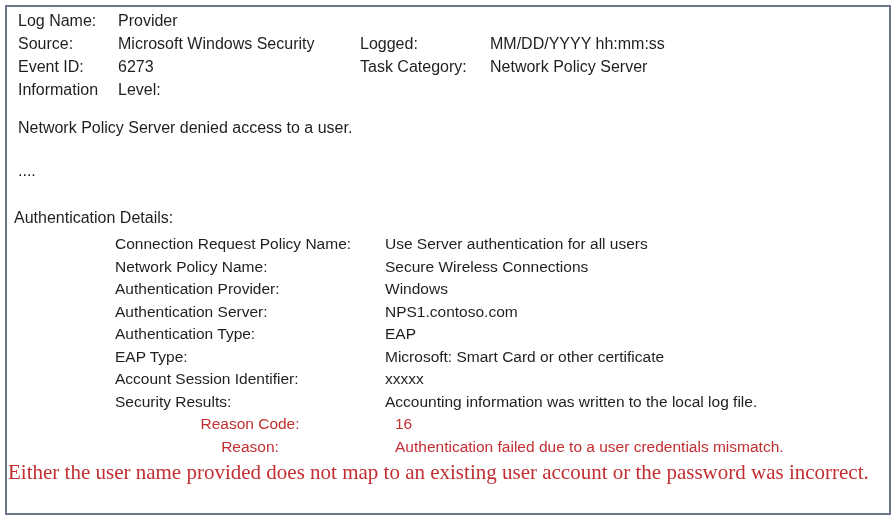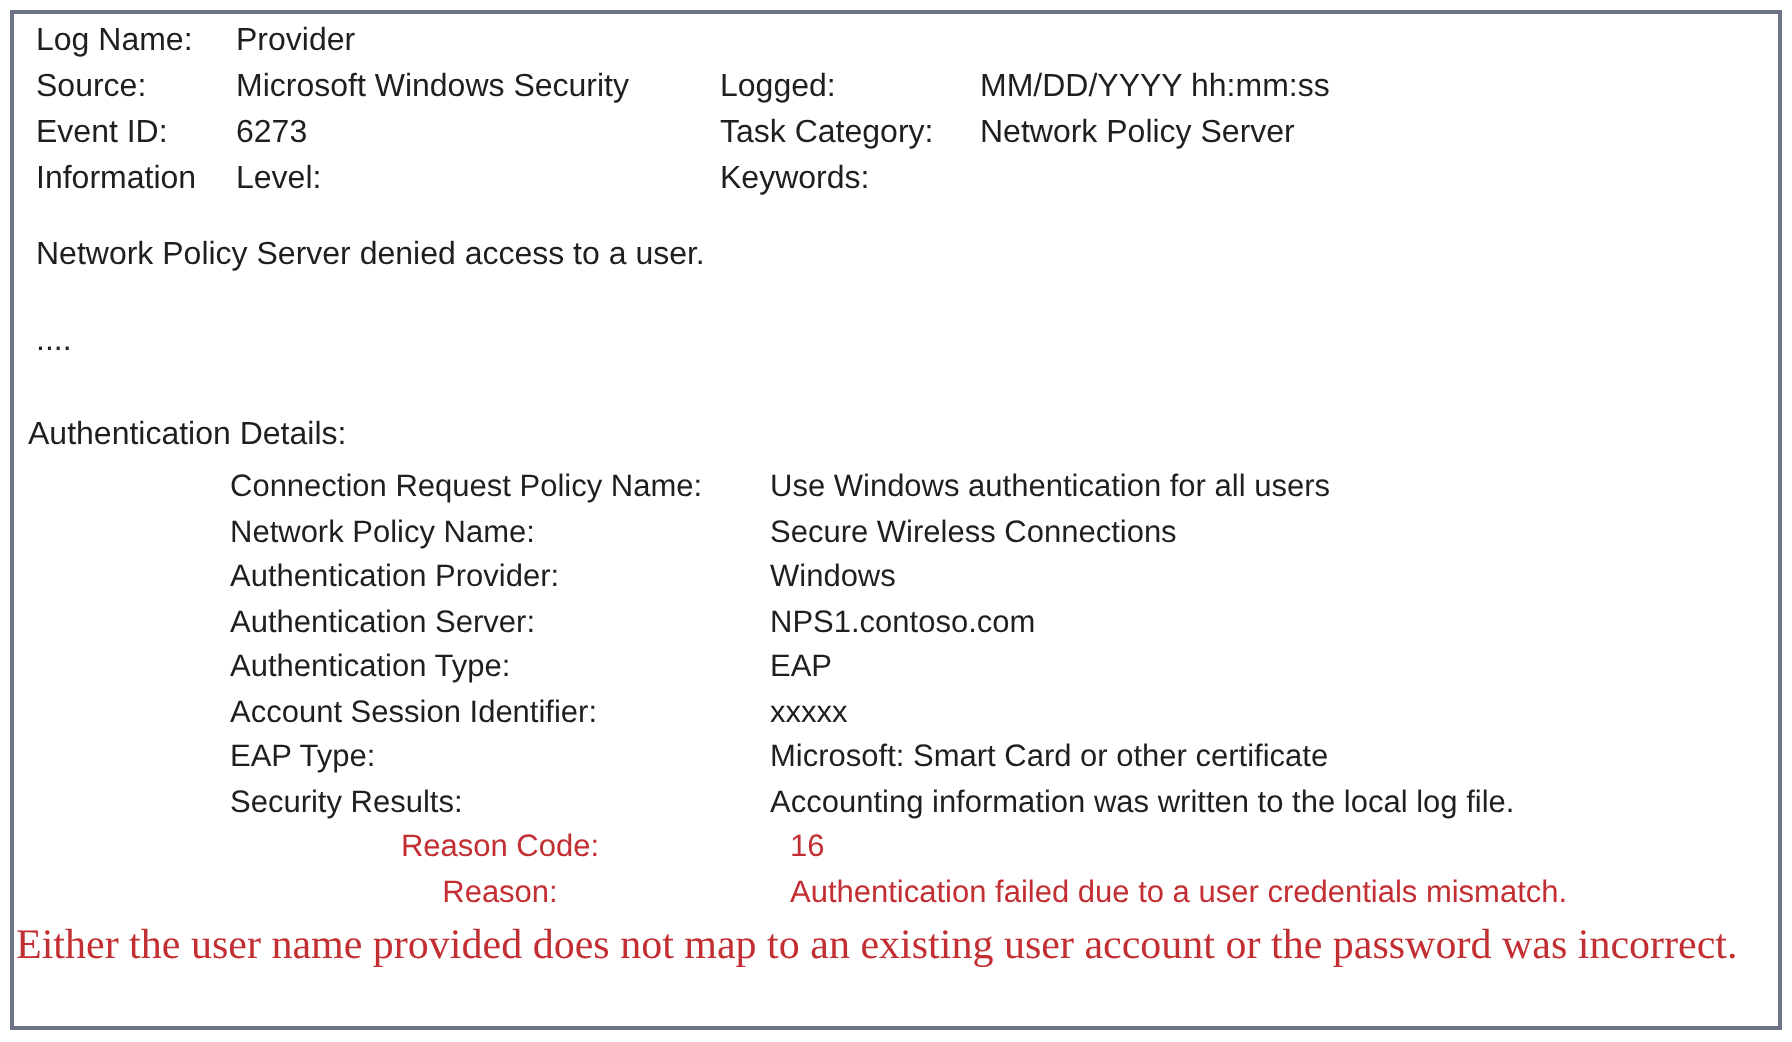--- a/index.html
+++ b/index.html
@@ -59,55 +59,54 @@
   <span>Logged:</span>
   <span>MM/DD/YYYY hh:mm:ss</span>
 
   <span>Event ID:</span>
   <span>6273</span>
   <span>Task Category:</span>
   <span>Network Policy Server</span>
 
   <span>Information</span>
   <span>Level:</span>
-  <span>Keywords:</span>
 </div>
 
 <div class="message">Network Policy Server denied access to a user.</div>
 <div class="dots">....</div>
 <div class="section-title">Authentication Details:</div>
 
 <div class="details">
   <div class="drow">
     <span class="dlabel">Connection Request Policy Name:</span>
-    <span class="dvalue">Use Windows authentication for all users</span>
+    <span class="dvalue">Use Server authentication for all users</span>
   </div>
   <div class="drow">
     <span class="dlabel">Network Policy Name:</span>
     <span class="dvalue">Secure Wireless Connections</span>
   </div>
   <div class="drow">
     <span class="dlabel">Authentication Provider:</span>
     <span class="dvalue">Windows</span>
   </div>
   <div class="drow">
     <span class="dlabel">Authentication Server:</span>
     <span class="dvalue">NPS1.contoso.com</span>
   </div>
   <div class="drow">
     <span class="dlabel">Authentication Type:</span>
     <span class="dvalue">EAP</span>
   </div>
   <div class="drow">
+    <span class="dlabel">EAP Type:</span>
+    <span class="dvalue">Microsoft: Smart Card or other certificate</span>
+  </div>
+  <div class="drow">
     <span class="dlabel">Account Session Identifier:</span>
     <span class="dvalue">xxxxx</span>
-  </div>
-  <div class="drow">
-    <span class="dlabel">EAP Type:</span>
-    <span class="dvalue">Microsoft: Smart Card or other certificate</span>
   </div>
   <div class="drow">
     <span class="dlabel">Security Results:</span>
     <span class="dvalue">Accounting information was written to the local log file.</span>
   </div>
   <div class="drow red">
     <span class="dlabel">Reason Code:</span>
     <span class="dvalue">16</span>
   </div>
   <div class="drow red">

